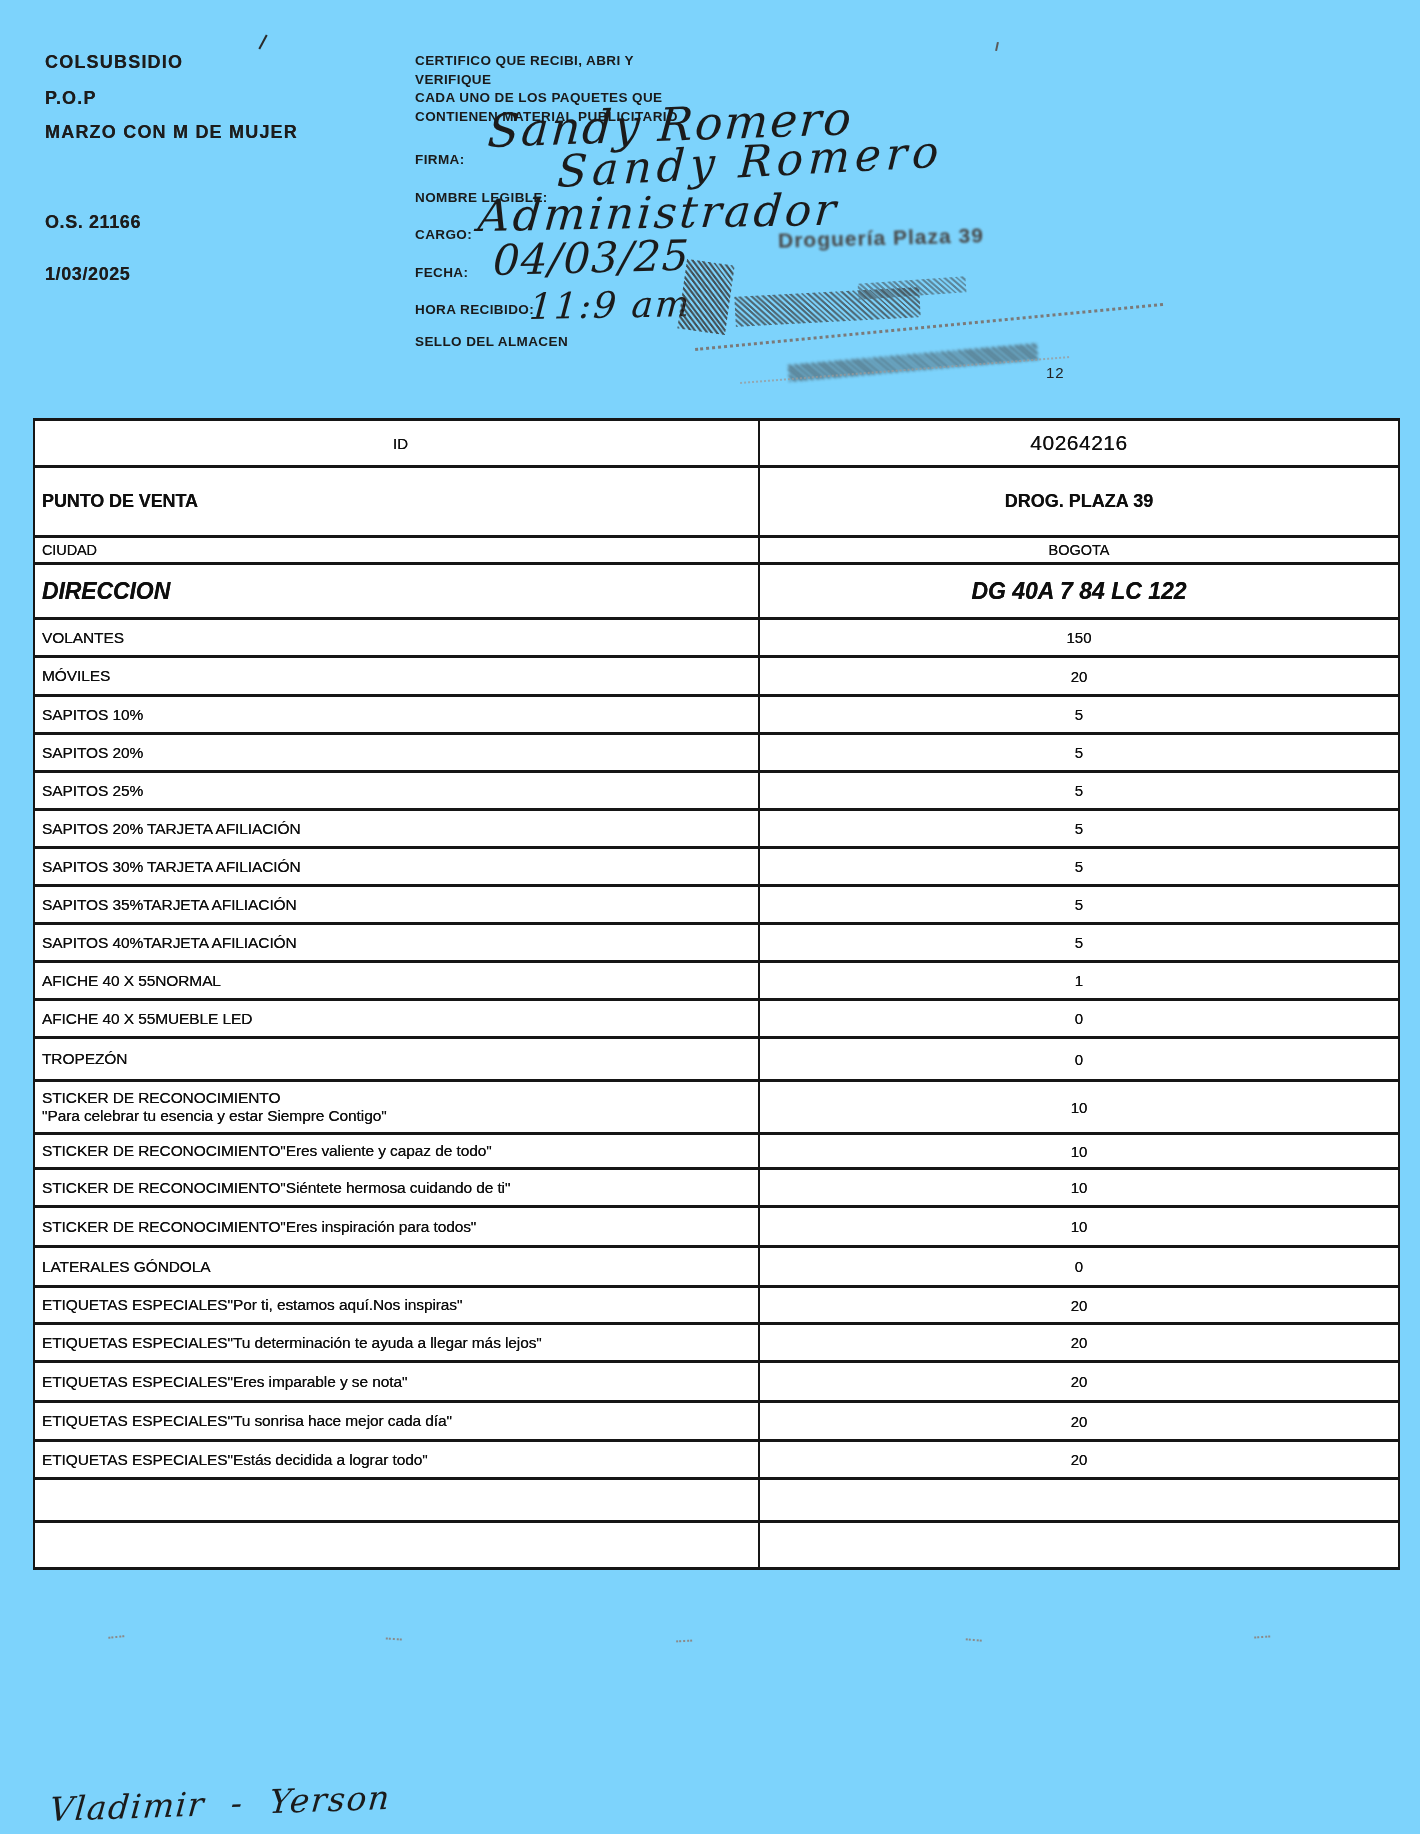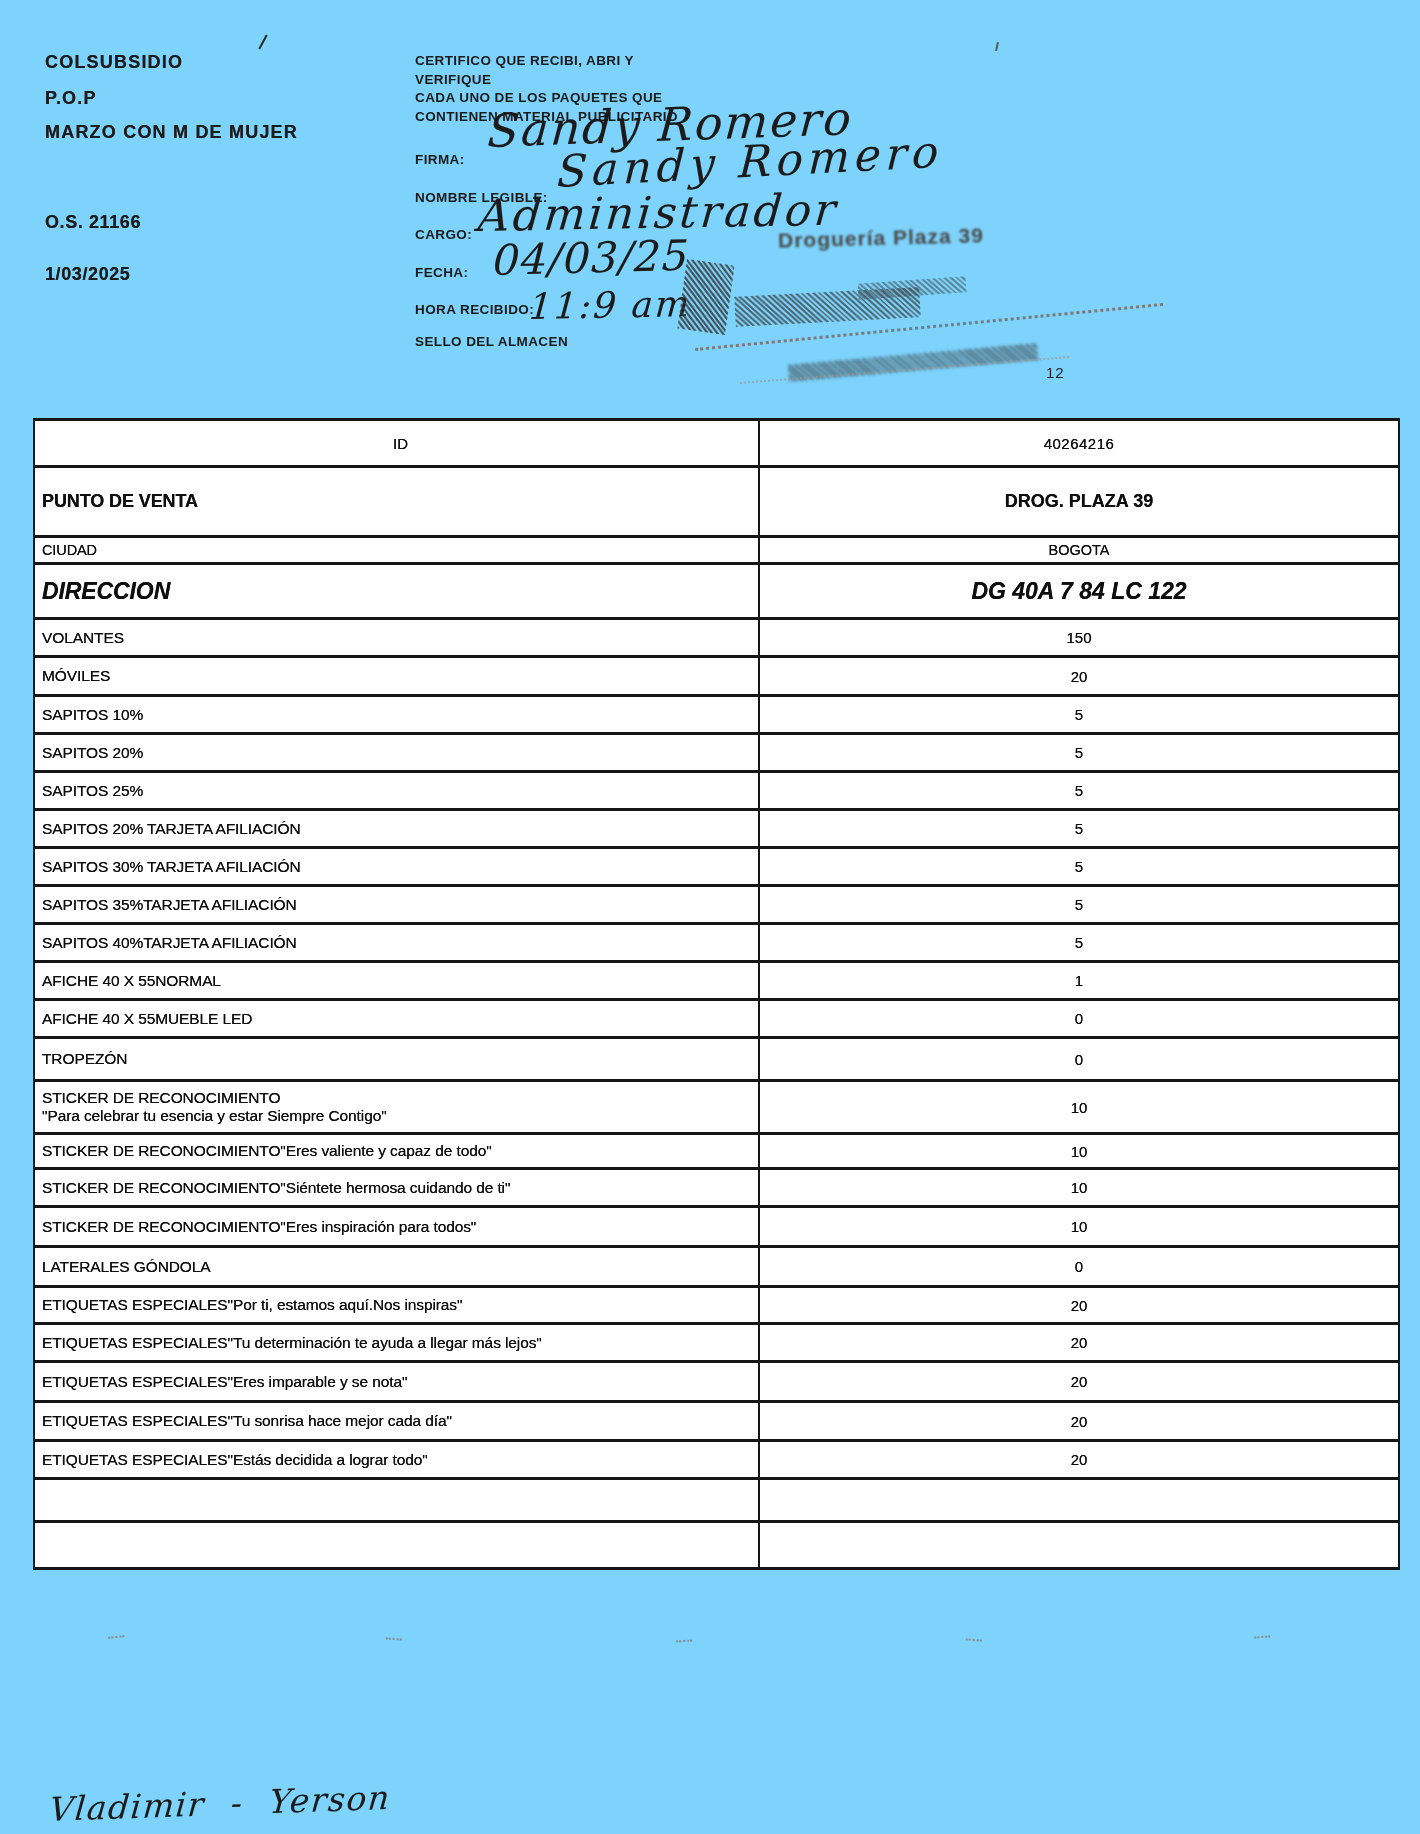--- a/index.html
+++ b/index.html
@@ -64,21 +64,21 @@
   table.pop { border-collapse:collapse; table-layout:fixed; width:1367px;
               background:#fff; }
   table.pop td { border:2px solid #1a1a1a; border-top-width:3px; border-bottom-width:3px;
                  border-color:#161616; overflow:hidden; }
   td.cell-label { width:725px; padding:2px 4px 2px 7px; vertical-align:middle;
                   font-size:15.5px; letter-spacing:-0.1px; color:#0e0e0e;
                   text-shadow:0 0 0.4px #222; }
   td.cell-value { text-align:center; vertical-align:middle; font-size:15px;
                   color:#0e0e0e; text-shadow:0 0 0.4px #222; }
   tr.r-id  td.cell-label { text-align:center; padding-left:12px; font-size:15px; }
-  tr.r-id  td.cell-value { font-size:15px; letter-spacing:0.5px;margin-left:12px; }
+  tr.r-id  td.cell-value { font-size:21px; letter-spacing:0.5px;margin-left:12px; }
   tr.r-pdv td { font-weight:bold; font-size:18px; }
   tr.r-sm  td { font-size:14.5px; }
   tr.r-bold td { font-weight:bold; font-size:23px;font-style:italic; }
   
   .artifact { position:absolute; width:16px; height:8px;
               border-bottom:2px dotted #8a8a8a; filter:blur(0.4px); }
 </style>
 </head>
 <body>
 

